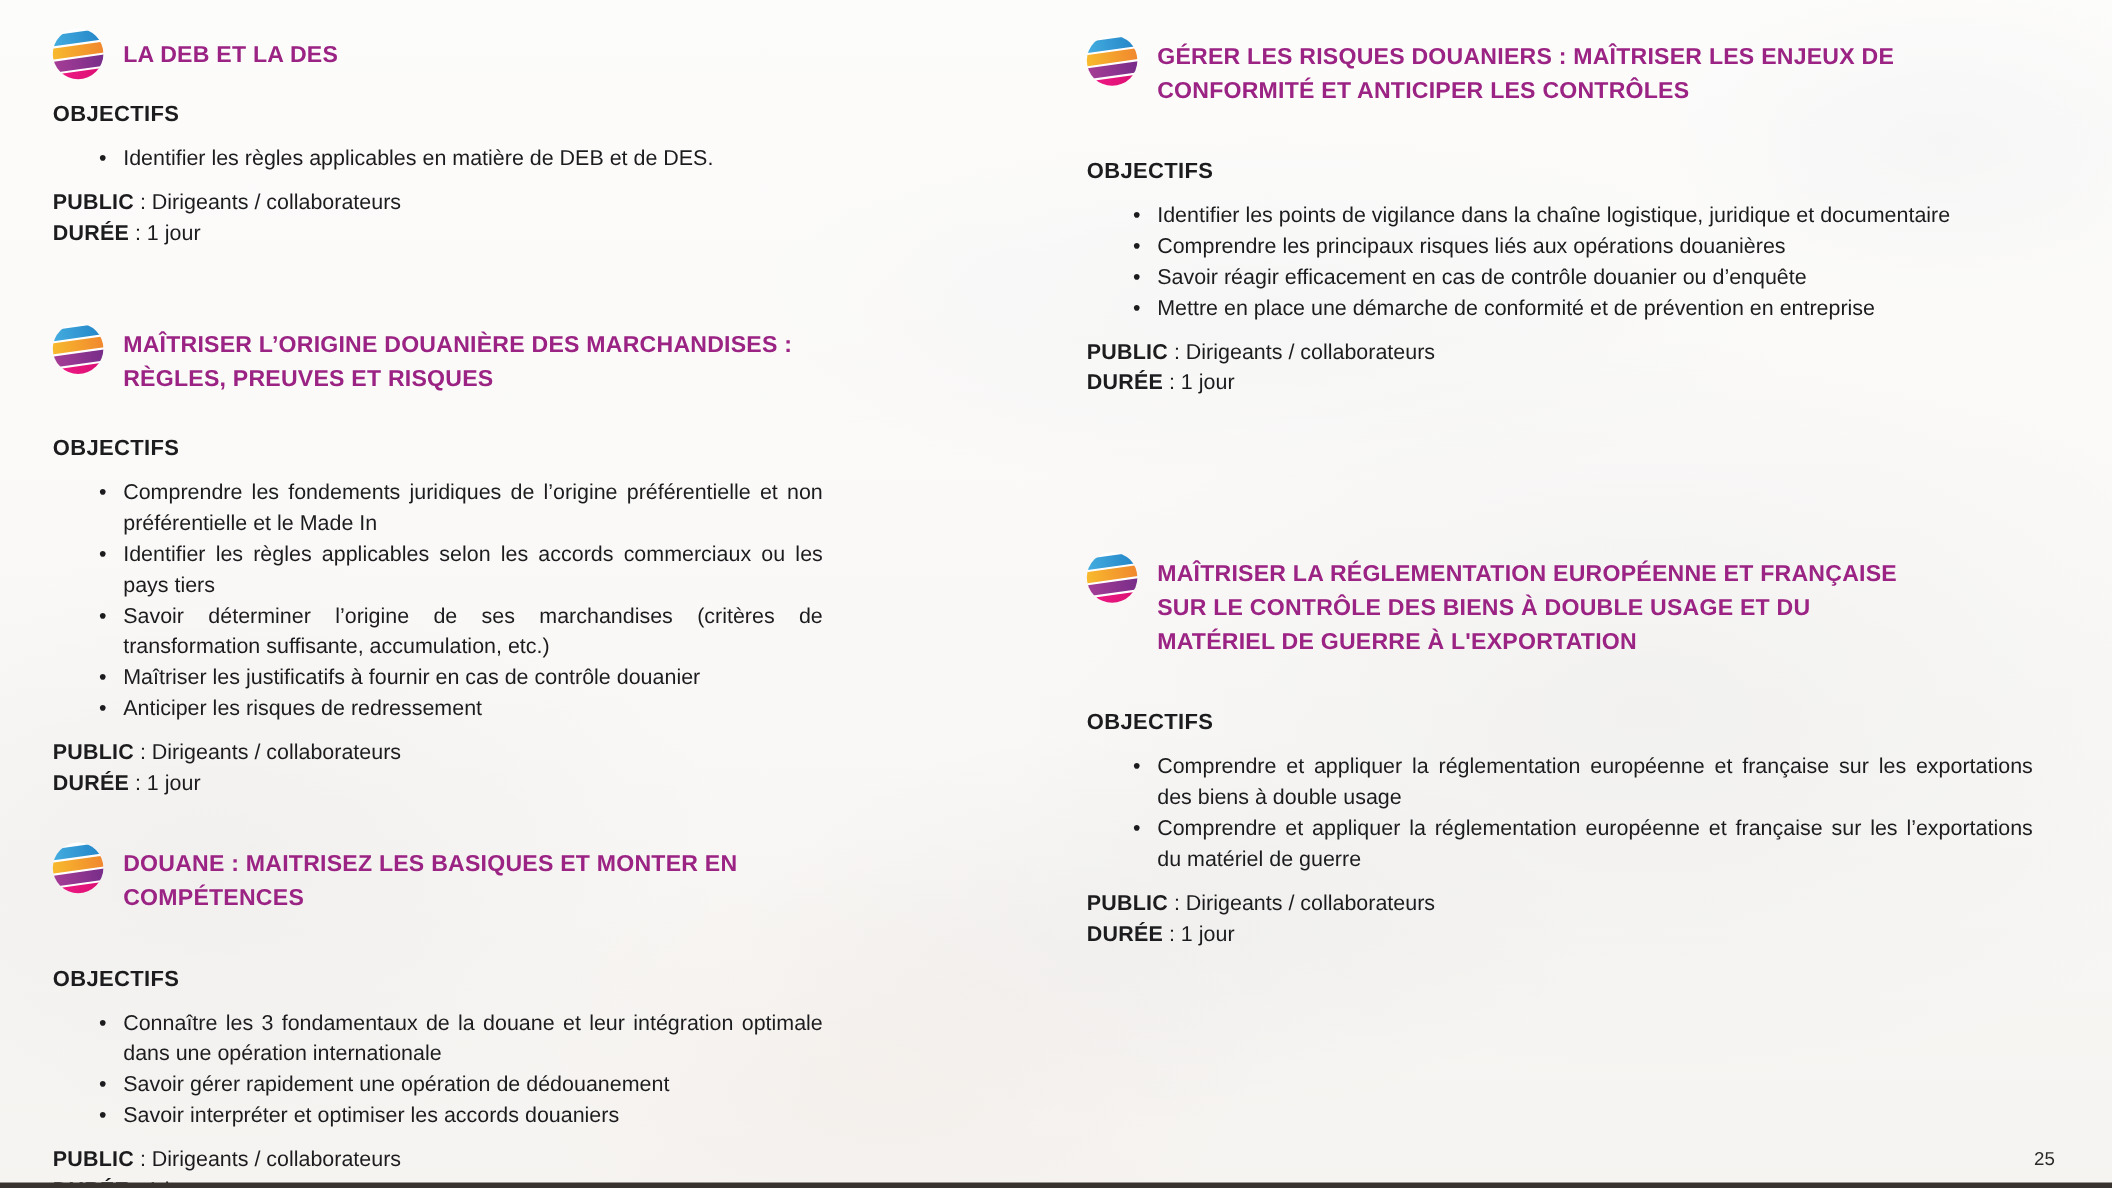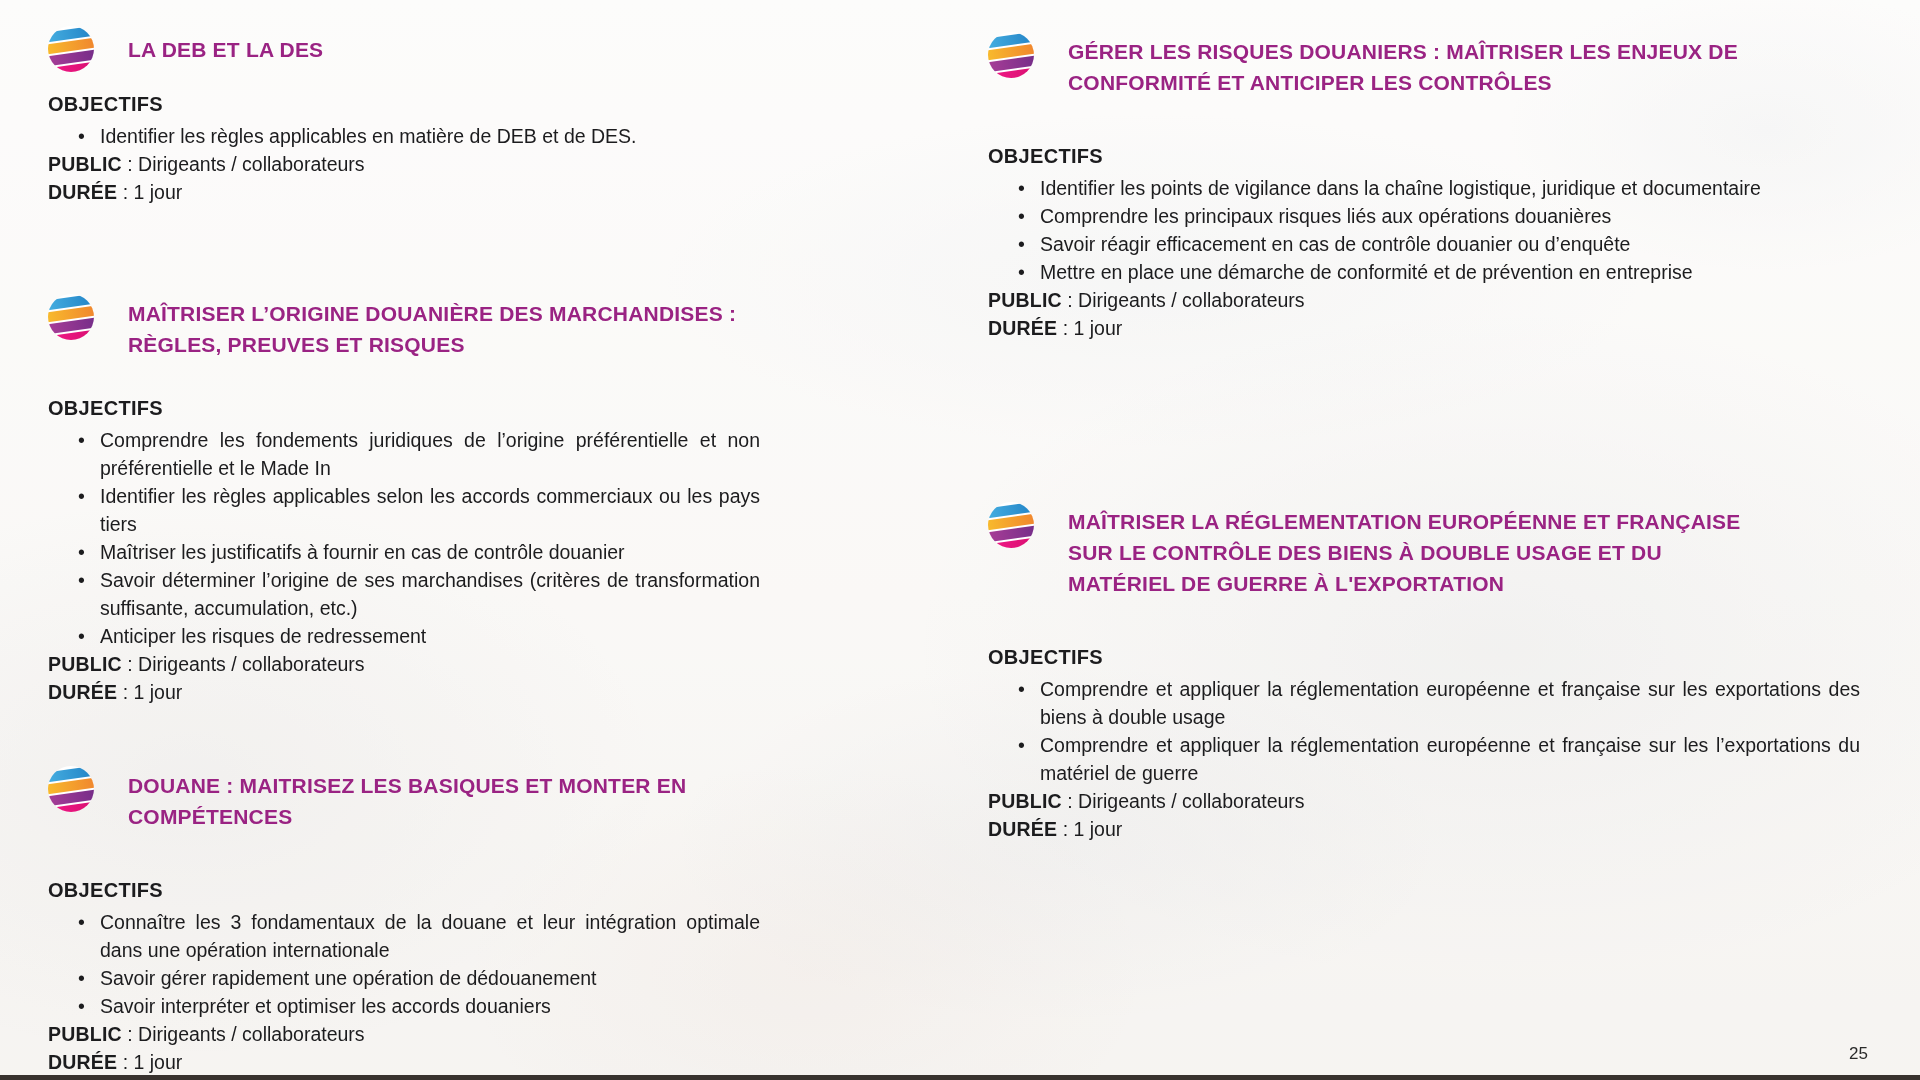--- a/index.html
+++ b/index.html
@@ -25,42 +25,42 @@
 
   .section{position:absolute;z-index:3;}
   .col-left{left:48px;width:712px;}
   .col-right{left:988px;width:872px;}
   #sec-l1{top:24px;}
   #sec-l2{top:292px;}
   #sec-l3{top:764px;}
   #sec-r1{top:30px;}
   #sec-r2{top:500px;}
 
-  .sec-header{display:flex;align-items:flex-start;gap:34px;}
+  .sec-header{display:flex;align-items:flex-start;gap:18px;}
   .gap-sm{margin-bottom:18px;}
   .gap-md{margin-bottom:34px;}
   .gap-lg{margin-bottom:44px;}
 
   
   .globe{flex:0 0 46px;width:46px;height:46px;border-radius:50%;overflow:hidden;
          position:relative;background:#ffffff;margin-top:2px;}
   .globe i{position:absolute;left:-8px;right:-8px;height:10px;transform:rotate(-8deg);border-radius:2px;}
   .globe .g1{top:3px;background:linear-gradient(90deg,#4ab4e4,#1d7cc2);}
   .globe .g2{top:15px;background:linear-gradient(90deg,#f9c22d,#ef7f2e);}
   .globe .g3{top:27px;background:linear-gradient(90deg,#b04099,#6f2b87);}
   .globe .g4{top:39px;background:linear-gradient(90deg,#f71b8b,#d50e6e);}
 
   .title{
     color:#9a2383;font-weight:bold;font-size:21px;line-height:31px;
     letter-spacing:.2px;white-space:pre-line;margin-top:6px;
   }
   .single .title{margin-top:10px;}
 
   .objectifs{font-weight:bold;font-size:20px;line-height:28px;letter-spacing:.3px;margin:0 0 4px 0;}
-  ul.bullets{margin:0;padding:0 0 0 52px;list-style:none;}
+  ul.bullets{margin:12px;padding:0 0 0 52px;list-style:none;}
   ul.bullets li{
     position:relative;font-size:19.5px;line-height:28px;text-align:justify;
   }
   ul.bullets li::before{content:"\2022";position:absolute;left:-22px;top:0;}
   .meta{font-size:19.5px;line-height:28px;}
   .meta b{letter-spacing:.2px;}
 
   .page-number{position:absolute;right:52px;bottom:16px;z-index:6;font-size:17px;color:#2a2a2a;}
 </style>
 </head>
@@ -95,22 +95,22 @@
         <i class="g3"></i>
         <i class="g4"></i>
       </div>
     <div class="title">MAÎTRISER L’ORIGINE DOUANIÈRE DES MARCHANDISES :
 RÈGLES, PREUVES ET RISQUES</div>
   </div>
   <div class="objectifs">OBJECTIFS</div>
   <ul class="bullets">
     <li>Comprendre les fondements juridiques de l’origine préférentielle et non préférentielle et le Made In</li>
     <li>Identifier les règles applicables selon les accords commerciaux ou les pays tiers</li>
+    <li>Savoir déterminer l’origine de ses marchandises (critères de transformation suffisante, accumulation, etc.)</li>
     <li>Maîtriser les justificatifs à fournir en cas de contrôle douanier</li>
-    <li>Savoir déterminer l’origine de ses marchandises (critères de transformation suffisante, accumulation, etc.)</li>
     <li>Anticiper les risques de redressement</li>
   </ul>
   <div class="meta"><b>PUBLIC</b><span> : Dirigeants / collaborateurs</span></div>
   <div class="meta"><b>DURÉE</b><span> : 1 jour</span></div>
 </div>
 
 <div class="section col-left" id="sec-l3">
   <div class="sec-header gap-lg">
     <div class="globe">
         <i class="g1"></i>

